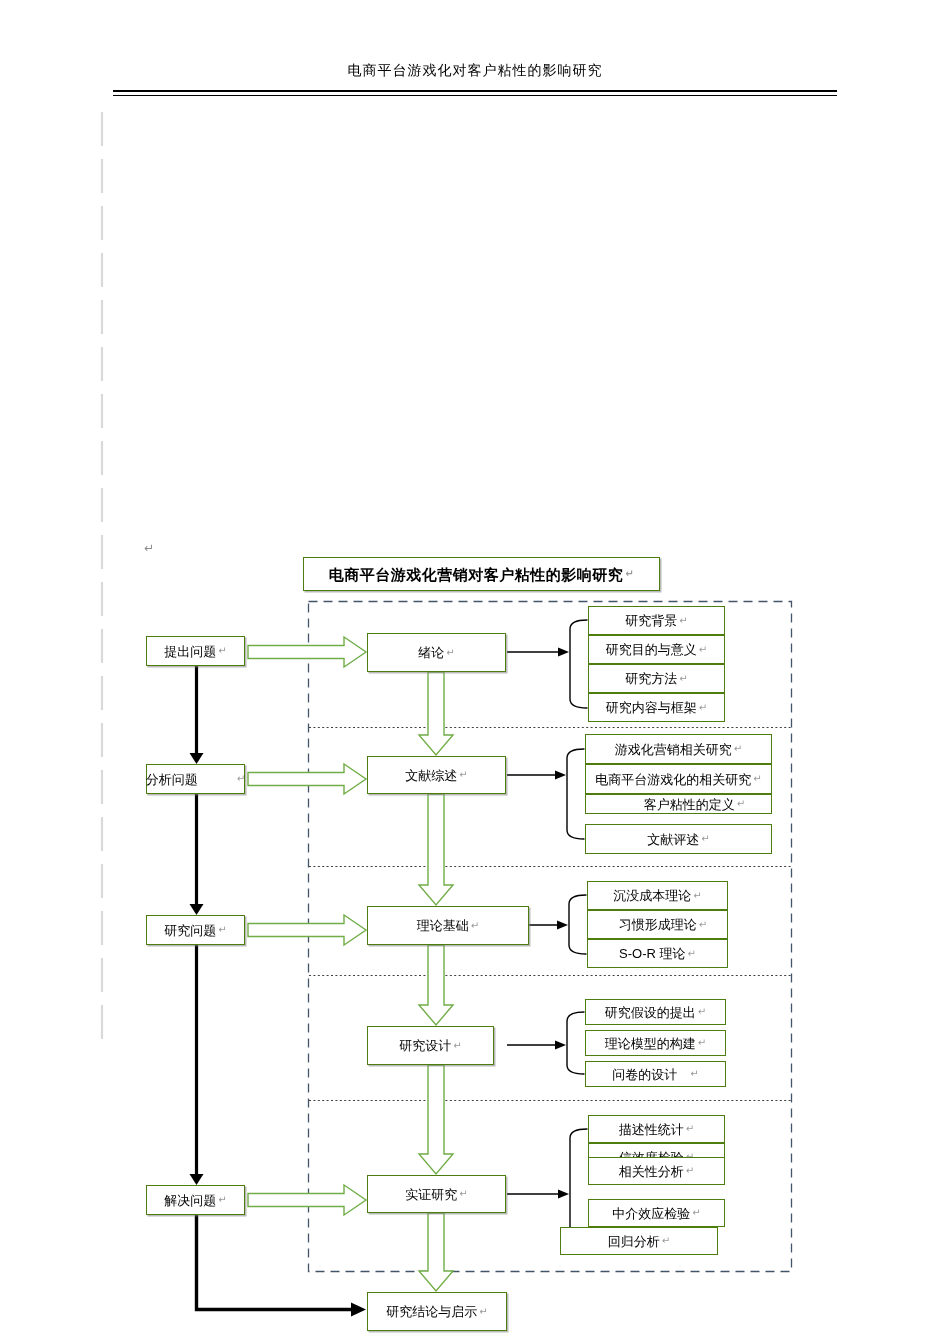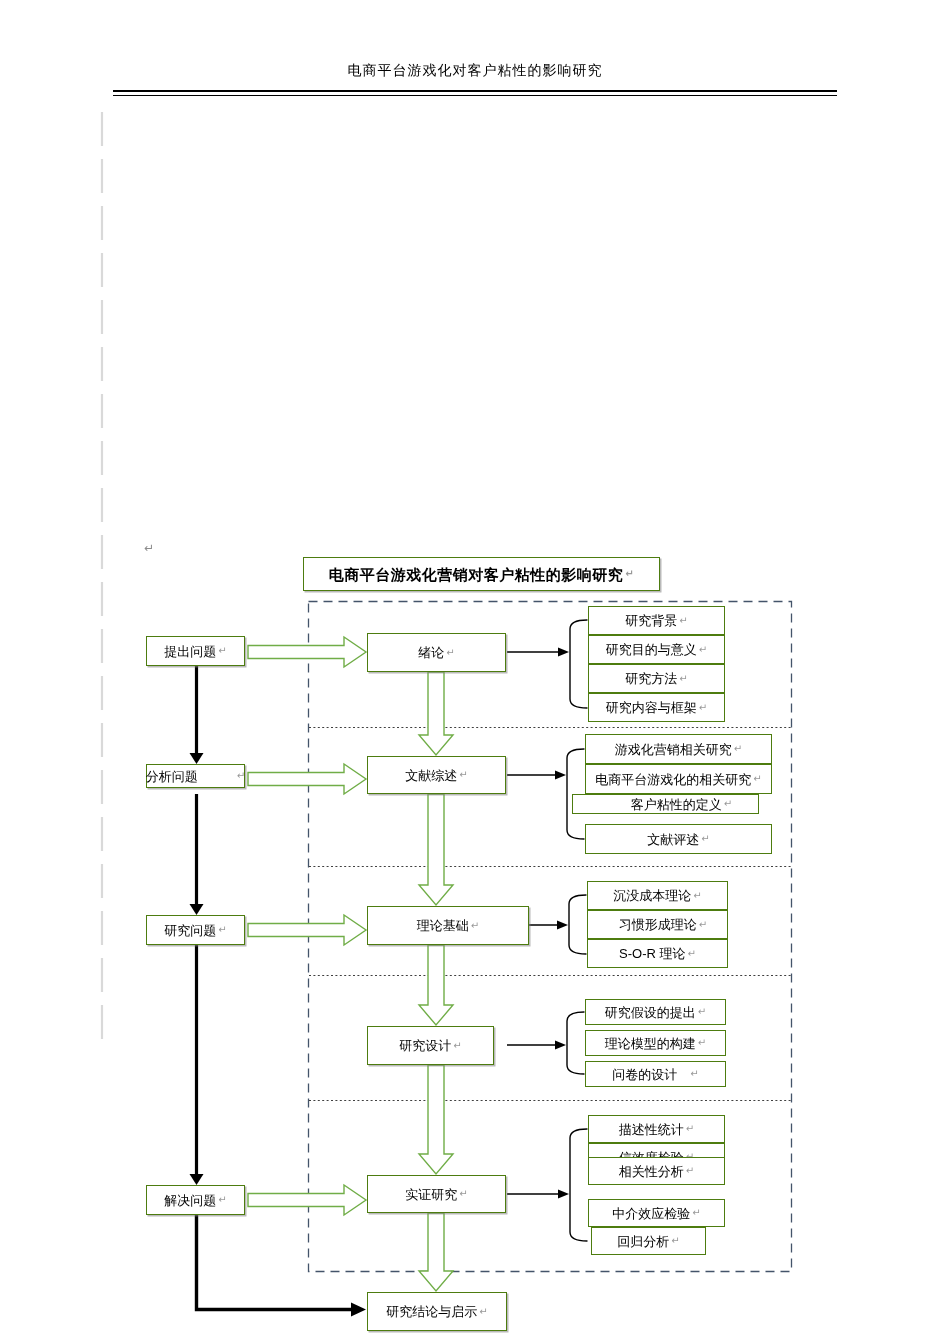--- a/index.html
+++ b/index.html
@@ -89,21 +89,21 @@
 
   <div class="box shadow title-box" style="left:303px;top:557px;width:357px;height:34px;">
     <span>电商平台游戏化营销对客户粘性的影响研究</span>
       <span class="mark">↵</span>
   </div>
 
   <div class="box shadow" style="left:146px;top:636px;width:99px;height:30px;">
     <span>提出问题</span>
       <span class="mark">↵</span>
   </div>
-  <div class="box shadow" style="left:146px;top:764px;width:99px;height:24px;gap:37px;">
+  <div class="box shadow" style="left:146px;top:764px;width:99px;height:30px;gap:37px;">
     <span>分析问题</span>
       <span class="mark">↵</span>
   </div>
   <div class="box shadow" style="left:146px;top:915px;width:99px;height:30px;">
     <span>研究问题</span>
       <span class="mark">↵</span>
   </div>
   <div class="box shadow" style="left:146px;top:1185px;width:99px;height:30px;">
     <span>解决问题</span>
       <span class="mark">↵</span>
@@ -152,21 +152,21 @@
   </div>
 
   <div class="box" style="left:585px;top:734px;width:187px;height:30px;">
     <span>游戏化营销相关研究</span>
       <span class="mark">↵</span>
   </div>
   <div class="box" style="left:585px;top:764px;width:187px;height:30px;">
     <span>电商平台游戏化的相关研究</span>
       <span class="mark">↵</span>
   </div>
-  <div class="box" style="left:572px;top:794px;width:187px;height:20px;padding-left:32px;">
+  <div class="box" style="left:585px;top:794px;width:187px;height:20px;padding-left:32px;">
     <span>客户粘性的定义</span>
       <span class="mark">↵</span>
   </div>
   <div class="box" style="left:585px;top:824px;width:187px;height:30px;">
     <span>文献评述</span>
       <span class="mark">↵</span>
   </div>
 
   <div class="box" style="left:587px;top:881px;width:141px;height:29px;">
     <span>沉没成本理论</span>
@@ -203,18 +203,18 @@
       <span class="mark">↵</span>
   </div>
   <div class="box" style="left:588px;top:1157px;width:137px;height:28px;">
     <span>相关性分析</span>
       <span class="mark">↵</span>
   </div>
   <div class="box" style="left:588px;top:1199px;width:137px;height:28px;">
     <span>中介效应检验</span>
       <span class="mark">↵</span>
   </div>
-  <div class="box" style="left:591px;top:1227px;width:115px;height:28px;">
+  <div class="box" style="left:560px;top:1227px;width:158px;height:28px;">
     <span>回归分析</span>
       <span class="mark">↵</span>
   </div>
 
 </div>
 
 </body></html>

